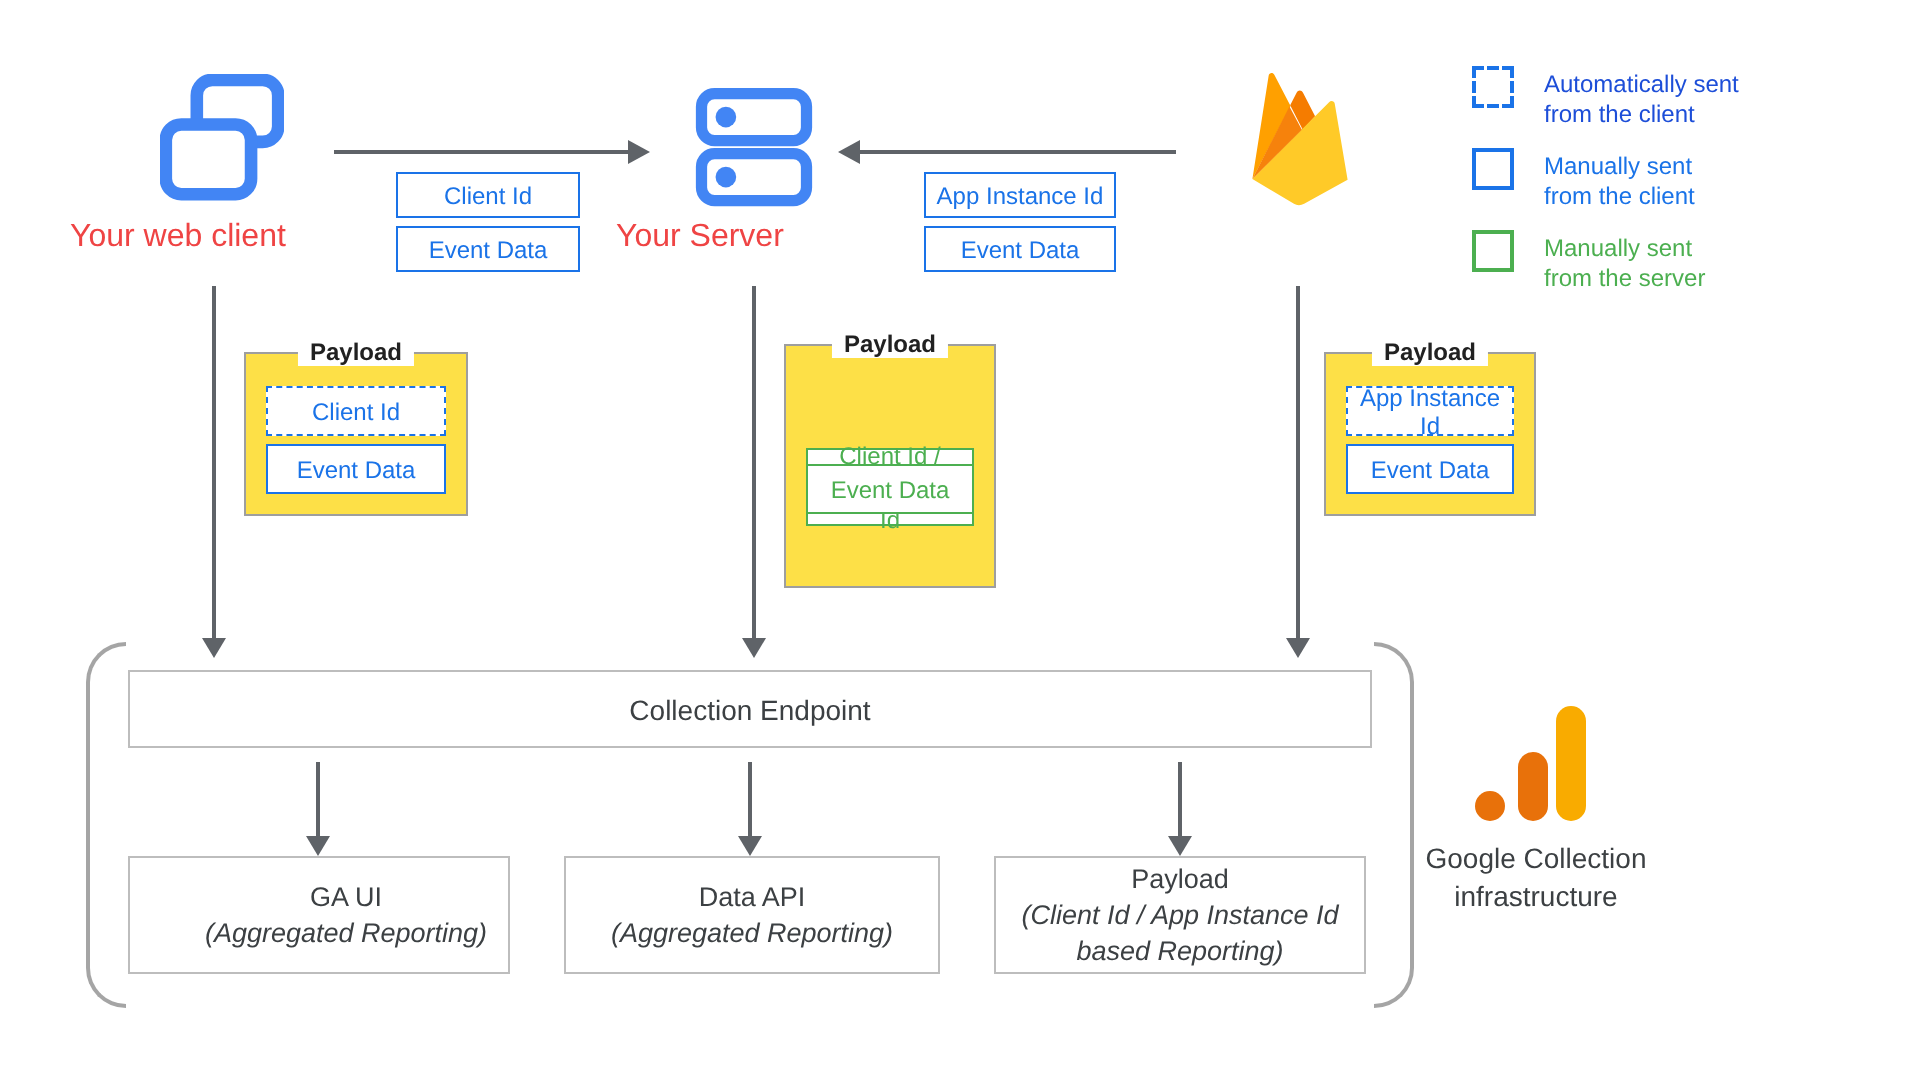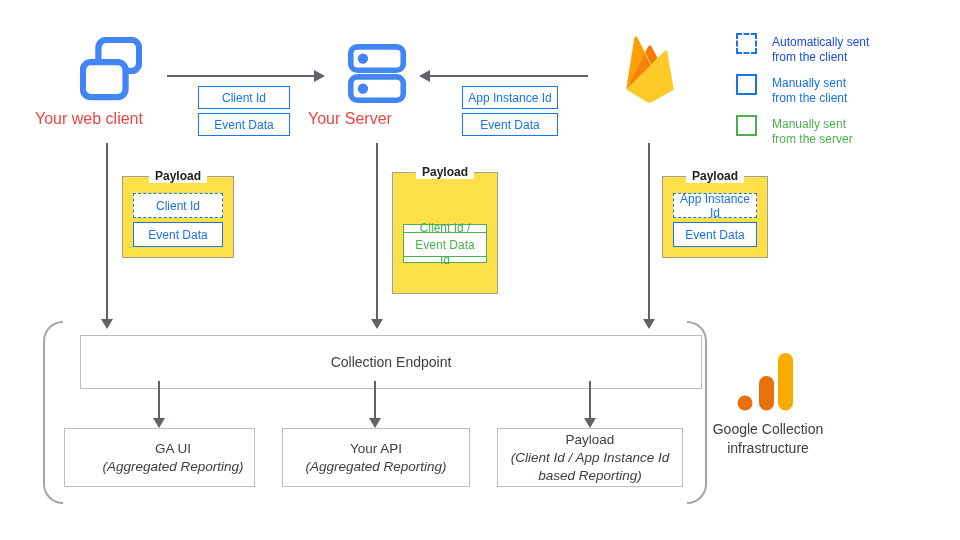--- a/index.html
+++ b/index.html
@@ -127,21 +127,21 @@
 App Instance Id</div>
     <div class="pitem green" style="top:59px; height:25px;">Event Data</div>
   </div>
 
   <div class="payload" style="left:662px; top:176px; width:106px; height:82px;">
     <span class="payload-title">Payload</span>
     <div class="pitem blue-dashed" style="top:16px; height:25px;">App Instance Id</div>
     <div class="pitem blue" style="top:45px; height:25px;">Event Data</div>
   </div>
 
-  <div class="gray-box" style="left:80px; top:335px; width:622px; height:54px;">
+  <div class="gray-box" style="left:64px; top:335px; width:622px; height:39px;">
     <span class="title" style="font-size:14px;">Collection Endpoint</span>
   </div>
 
   <div>
     <div class="vline" style="left:158px; top:381px; height:37px;"></div>
     <div class="head-down" style="left:153px; top:418px;"></div>
   </div>
   <div>
     <div class="vline" style="left:374px; top:381px; height:37px;"></div>
     <div class="head-down" style="left:369px; top:418px;"></div>
@@ -149,21 +149,21 @@
   <div>
     <div class="vline" style="left:589px; top:381px; height:37px;"></div>
     <div class="head-down" style="left:584px; top:418px;"></div>
   </div>
 
   <div class="gray-box" style="left:64px; top:428px; width:191px; height:59px;padding-left:27px;">
     <span class="title">GA UI</span>
     <span class="subtitle pre">(Aggregated Reporting)</span>
   </div>
   <div class="gray-box" style="left:282px; top:428px; width:188px; height:59px;">
-    <span class="title">Your API</span>
+    <span class="title">Data API</span>
     <span class="subtitle pre">(Aggregated Reporting)</span>
   </div>
   <div class="gray-box" style="left:497px; top:428px; width:186px; height:59px;">
     <span class="title">Payload</span>
     <span class="subtitle pre">(Client Id / App Instance Id
 based Reporting)</span>
   </div>
 
   <div class="bracket left"></div>
   <div class="bracket right"></div>

